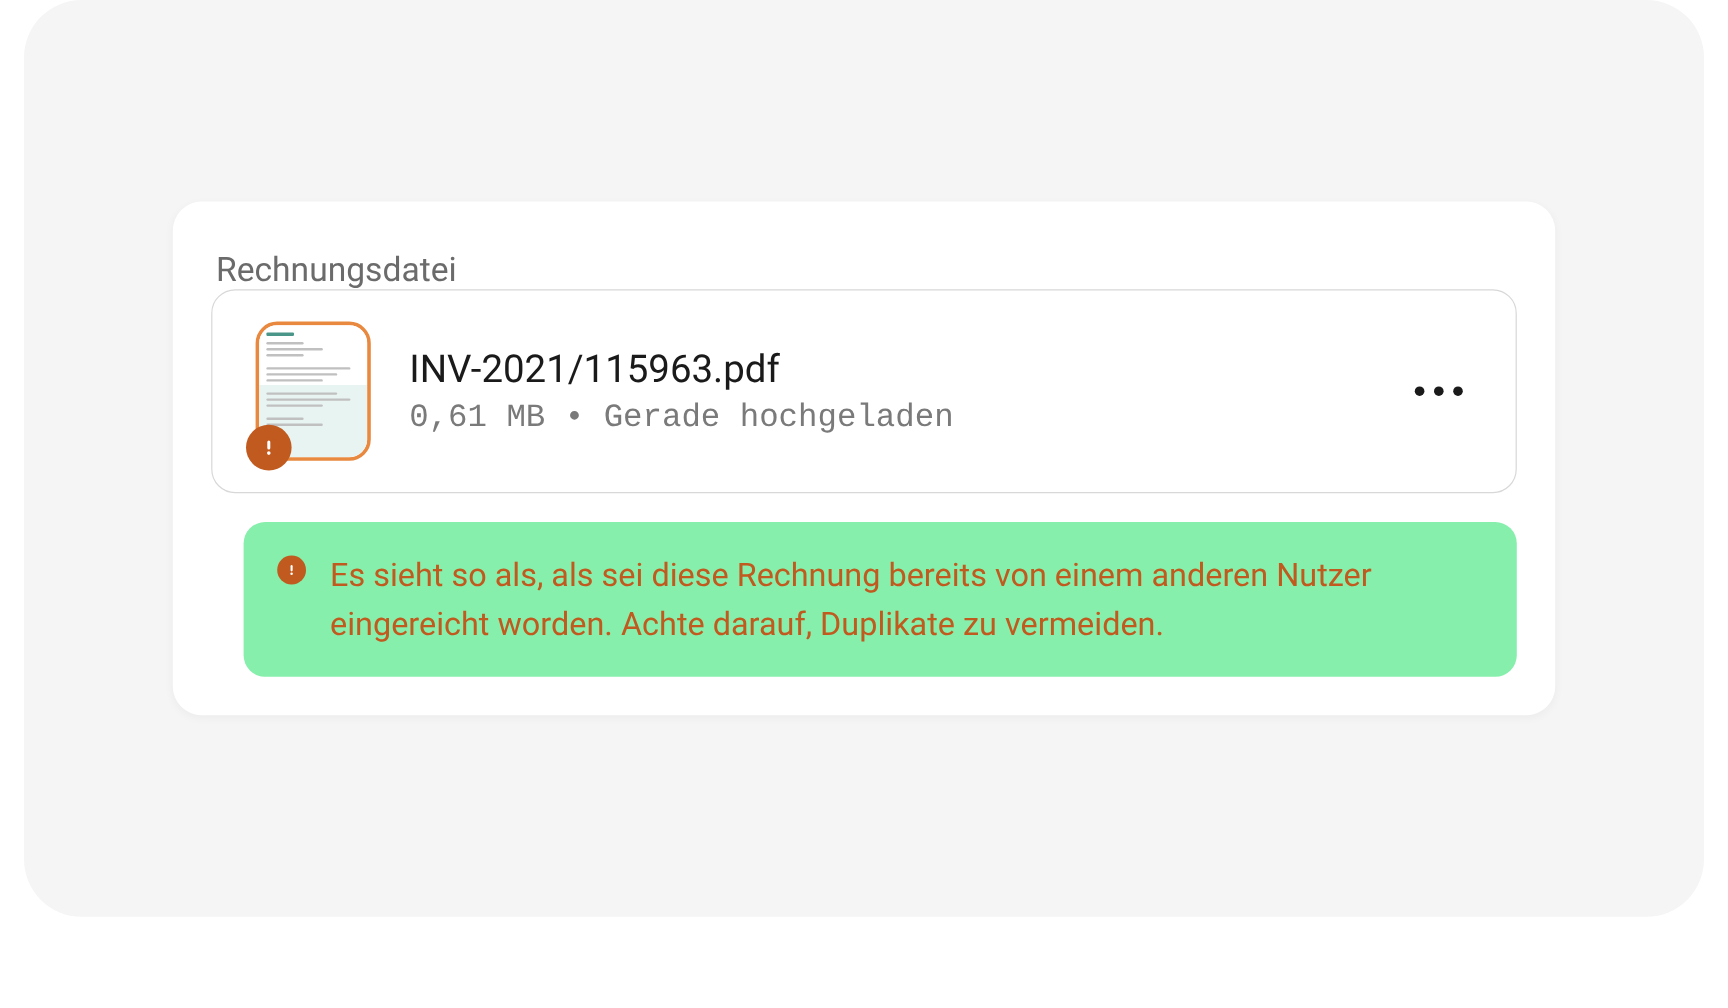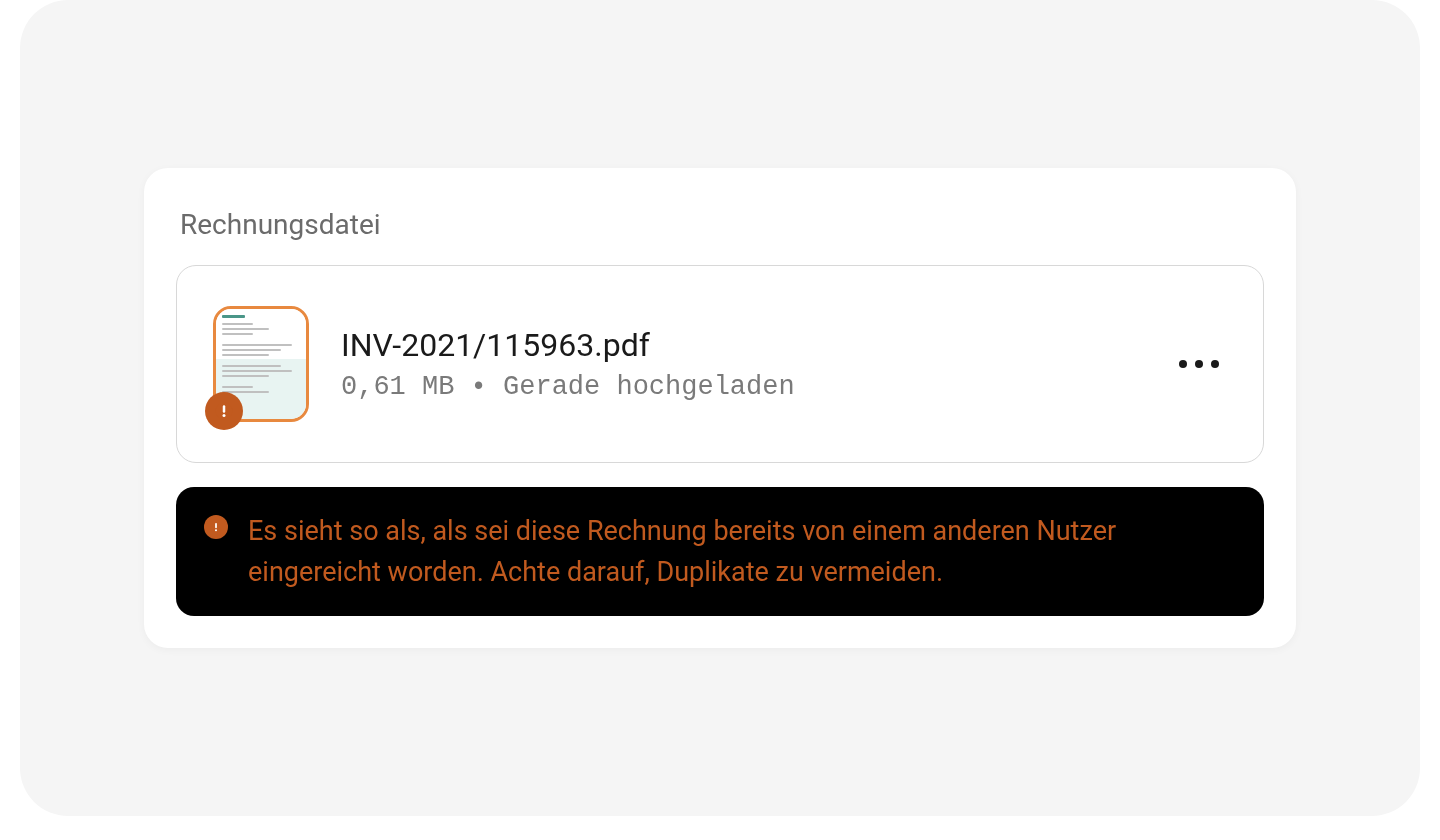--- a/index.html
+++ b/index.html
@@ -30,28 +30,27 @@
       background: #ffffff;
       border-radius: 24px;
       padding: 40px 32px 32px 32px;
       box-shadow: 0 2px 8px rgba(0,0,0,0.04);
     }
     
     .section-title {
       font-size: 28px;
       color: #6b6b6b;
       font-weight: 400;
-      margin-bottom: 24px;
       margin-left: 4px;
     }
     
     .file-row {
       border: 1.5px solid #d8d8d8;
       border-radius: 20px;
-      padding: 40px 36px;
+      padding: 26px 36px;
       display: flex;
       align-items: center;
       gap: 32px;
       margin-bottom: 24px;
     }
     
     .file-thumbnail-wrapper {
       position: relative;
       width: 96px;
       height: 116px;
@@ -141,26 +140,27 @@
     }
     
     .more-dot {
       width: 8px;
       height: 8px;
       background: #1a1a1a;
       border-radius: 50%;
     }
     
     .alert-banner {
-      background: #000000;
+      background: #86efac;
       border-radius: 18px;
       padding: 24px 28px;
       display: flex;
       gap: 20px;
       align-items: flex-start;
+      margin-left: 27px;
     }
     
     .alert-icon {
       width: 24px;
       height: 24px;
       background: #c15a1f;
       border-radius: 50%;
       flex-shrink: 0;
       display: flex;
       align-items: center;

